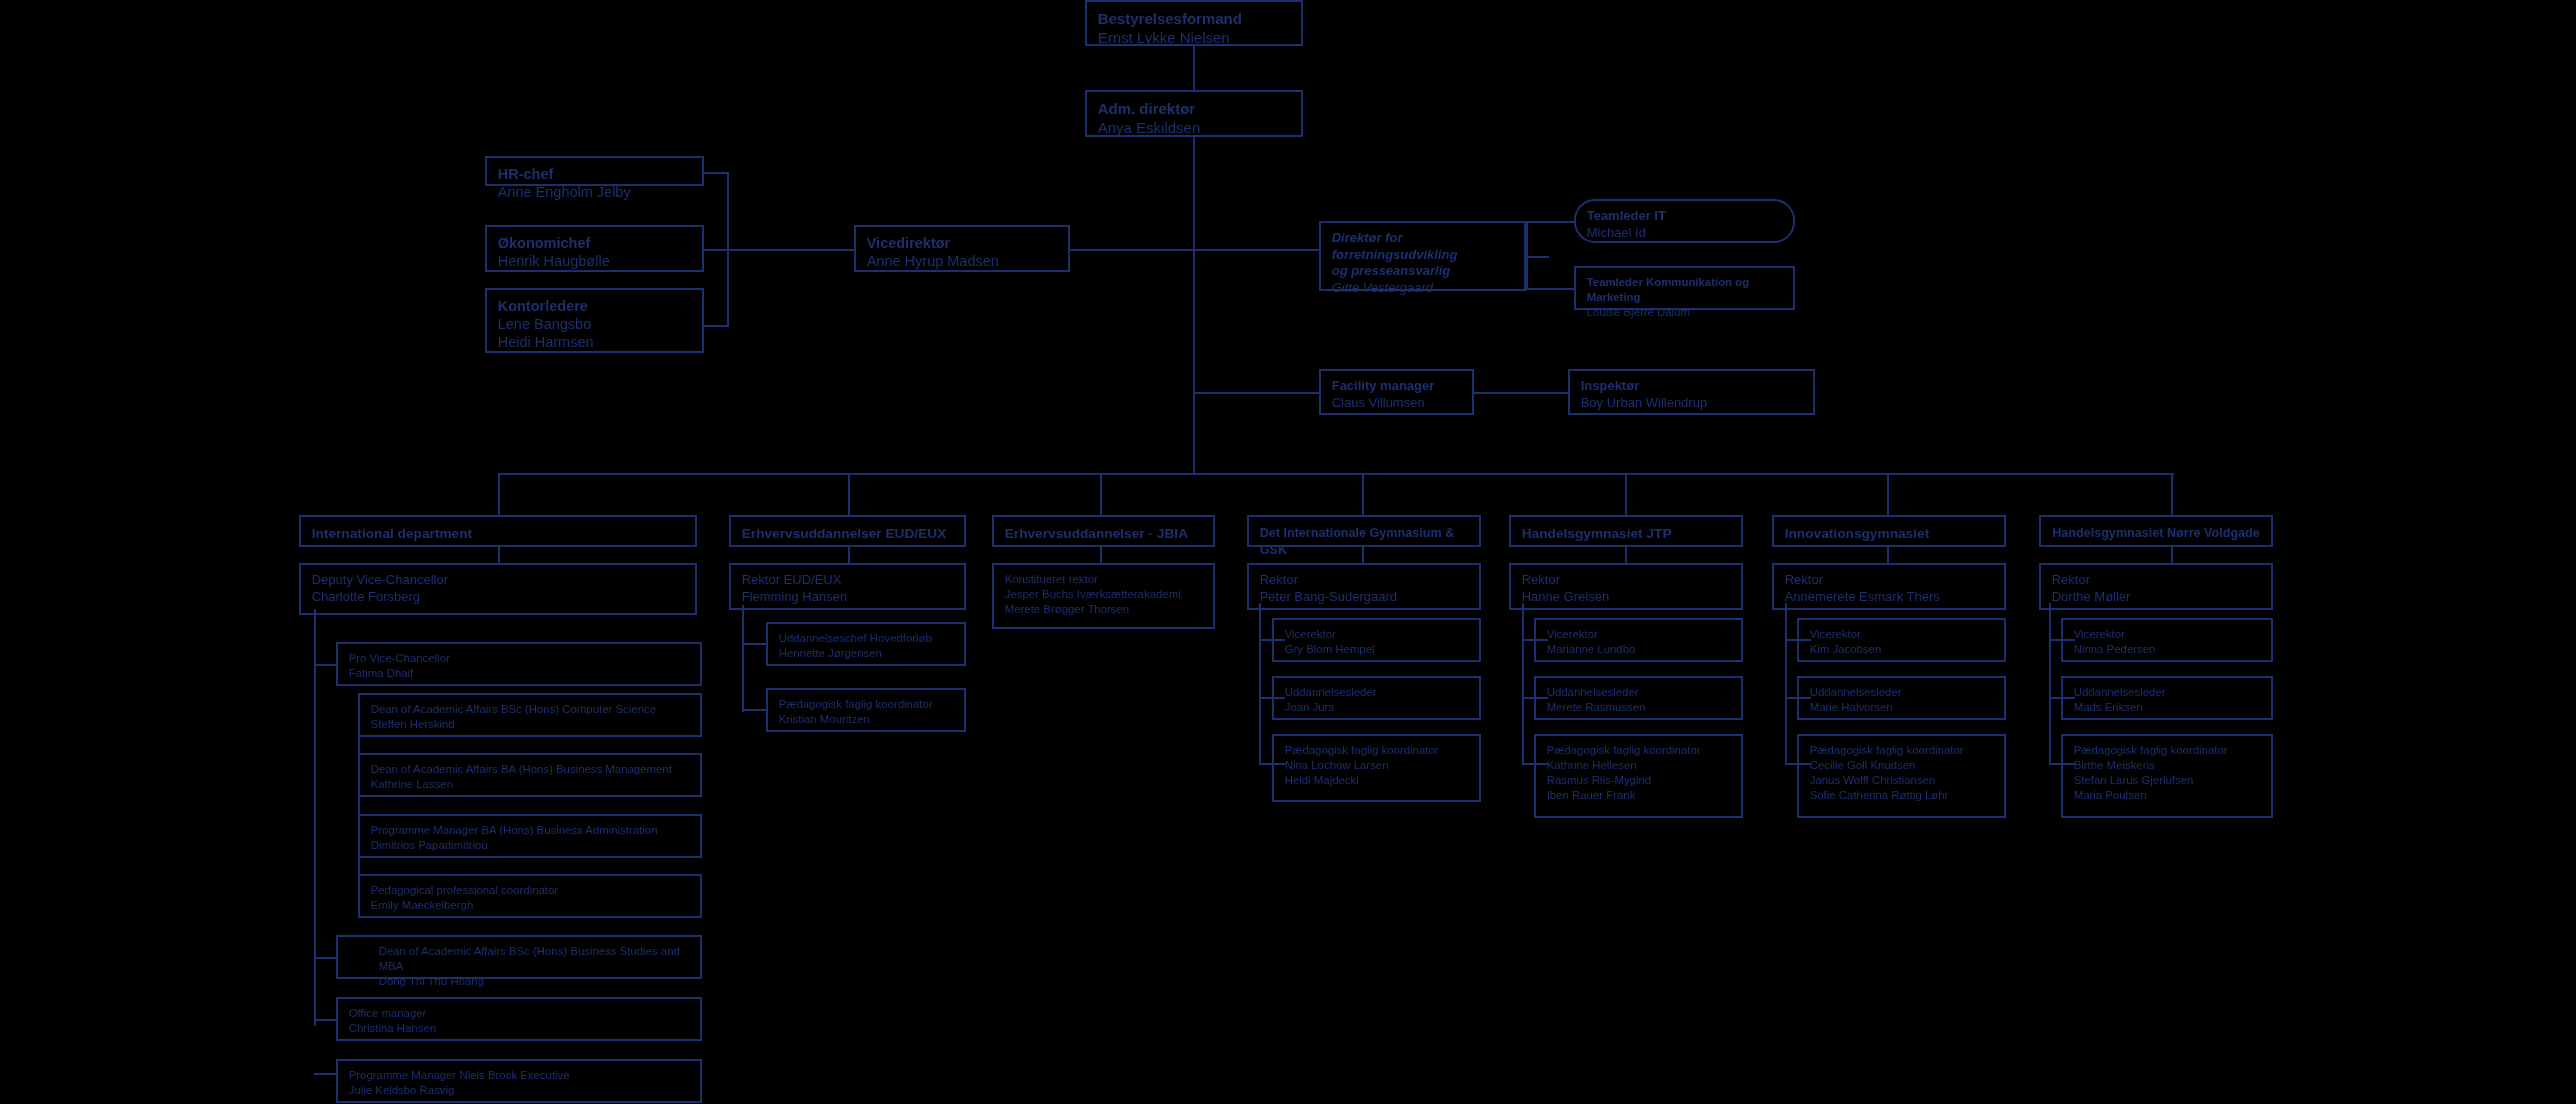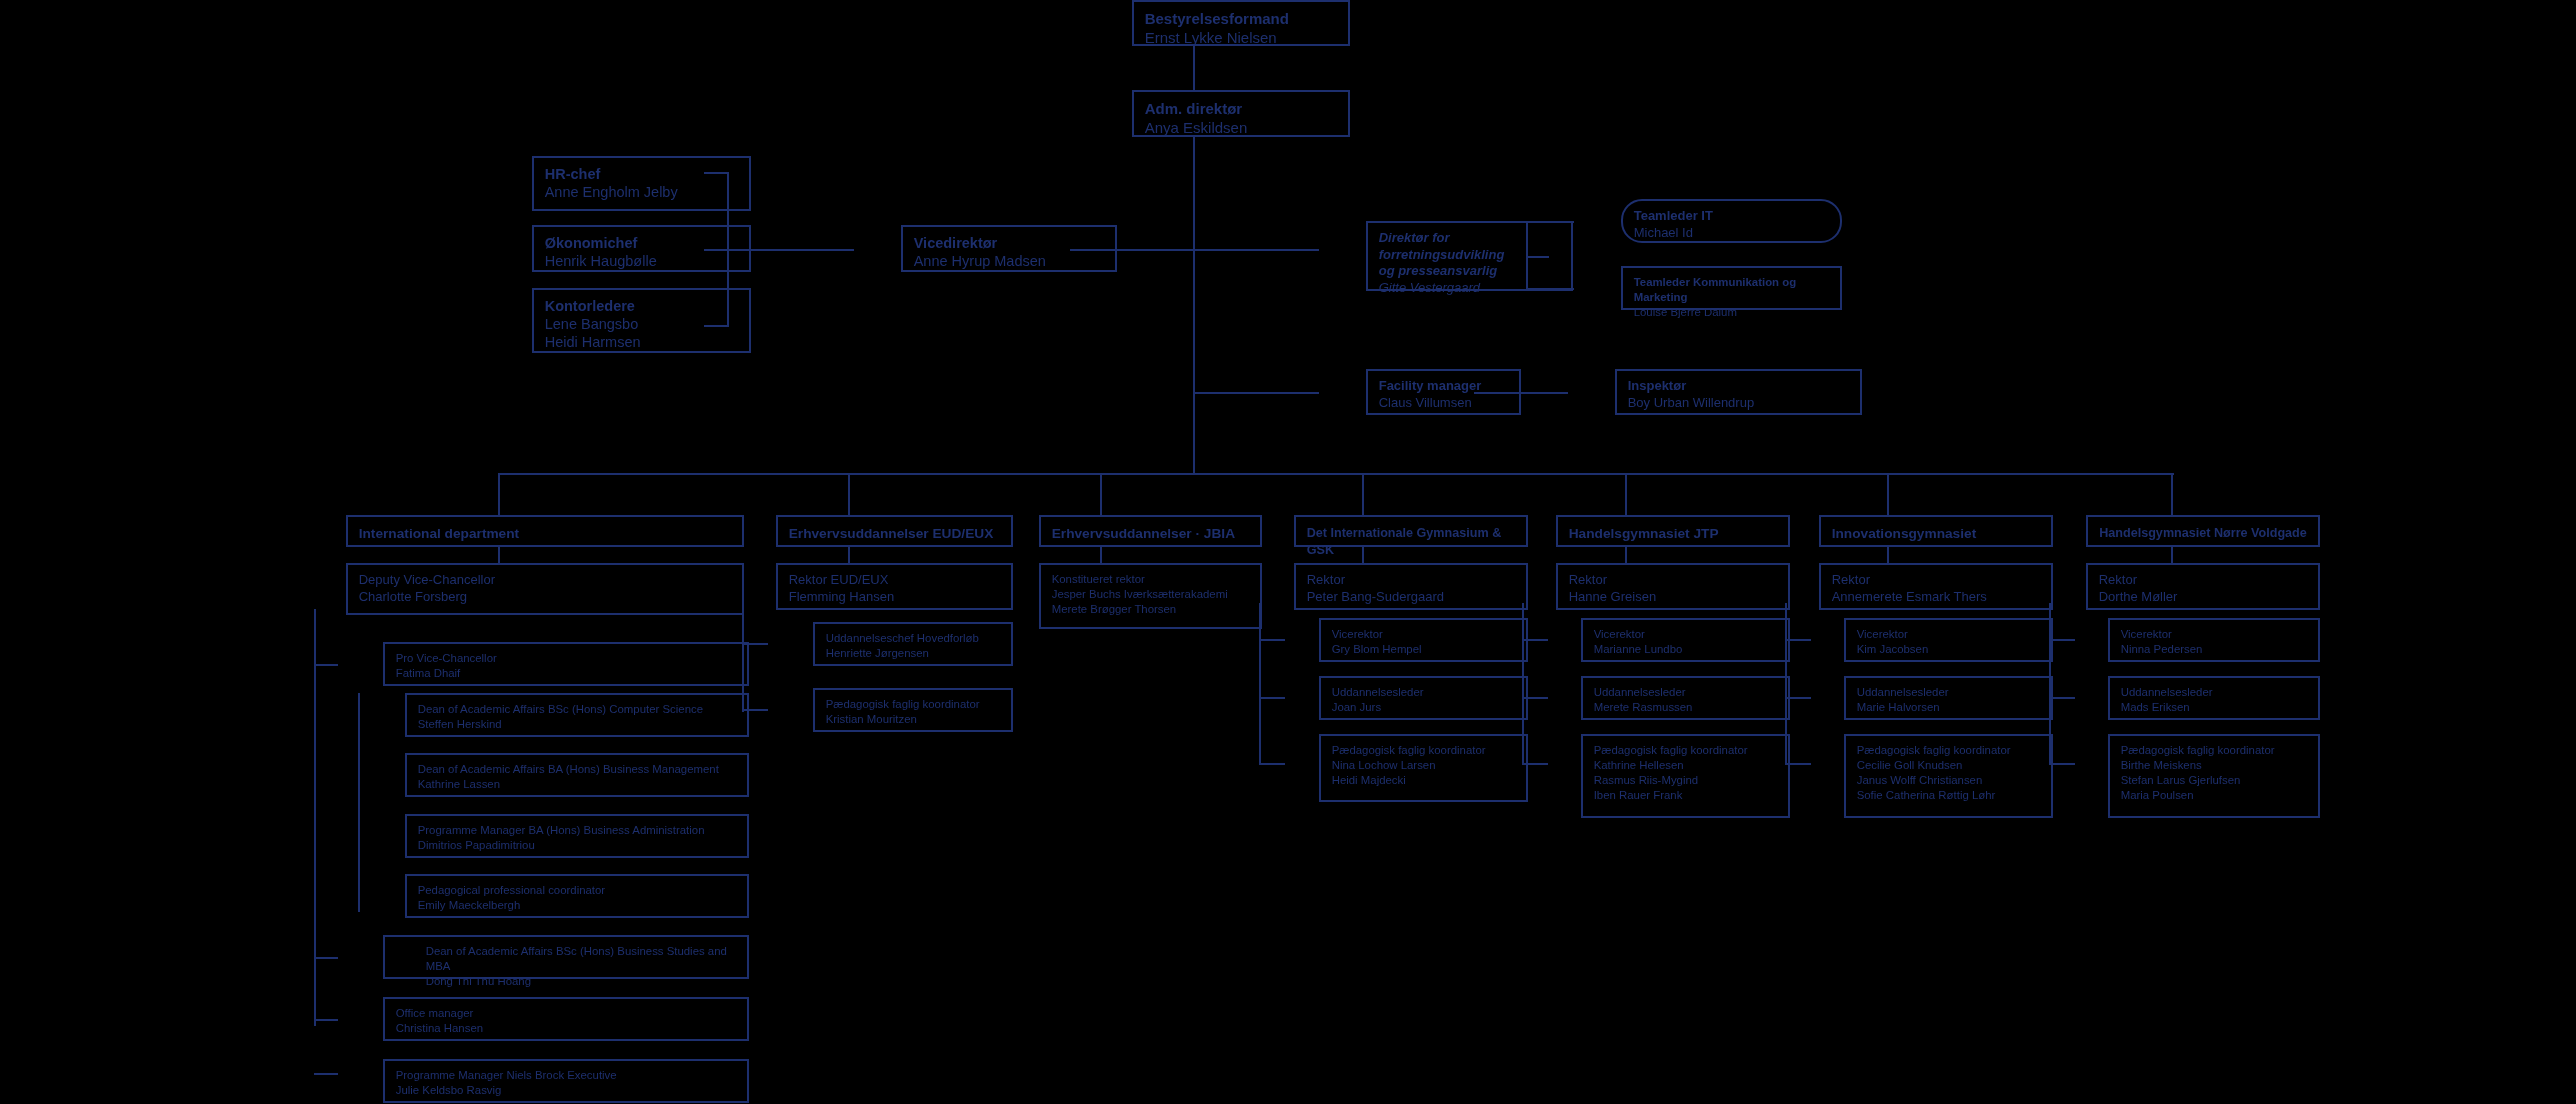--- a/index.html
+++ b/index.html
@@ -1,21 +1,21 @@
 <!DOCTYPE html>
 <html style="font-size:12px"><head>
 <meta charset="utf-8">
 <style>
   html,body{margin:0;padding:0;background:#000;}
   body{
     width:2576px;height:1104px;position:relative;overflow:hidden;
     font-family:"Liberation Sans","DejaVu Sans",sans-serif;
     color:#1d2f6e;
   }
-  .node{position:absolute;box-sizing:border-box;border:2.3px solid #1d2f6e;background:transparent;margin-left:47px;}
+  .node{position:absolute;box-sizing:border-box;border:2.3px solid #1d2f6e;background:transparent;}
   .node .ttl{display:block;font-weight:bold;}
   .node .nm{display:block;font-weight:normal;}
   .node .pad{padding:6.8px 10.7px;}
   
   .s-top{font-size:15px;line-height:19px;}
   .s-mid{font-size:14.5px;line-height:18px;}
   .s-hdr{font-size:13.7px;line-height:17.5px;font-weight:bold;}
   .s-sm{font-size:13px;line-height:16.7px;}
   .s-xs{font-size:11.4px;line-height:15px;}
   
@@ -102,21 +102,21 @@
   </div>
 </div>
 
 <div class="node" style="left:1085px;top:90px;width:218px;height:47px;">
   <div class="pad s-top">
     <span class="ttl">Adm. direktør</span>
     <span class="nm">Anya Eskildsen</span>
   </div>
 </div>
 
-<div class="node" style="left:485px;top:156px;width:219px;height:55px;">
+<div class="node" style="left:485px;top:156px;width:219px;height:30px;">
   <div class="pad s-mid">
     <span class="ttl">HR-chef</span>
     <span class="nm">Anne Engholm Jelby</span>
   </div>
 </div>
 
 <div class="node" style="left:485px;top:225px;width:219px;height:47px;">
   <div class="pad s-mid">
     <span class="ttl">Økonomichef</span>
     <span class="nm">Henrik Haugbølle</span>

